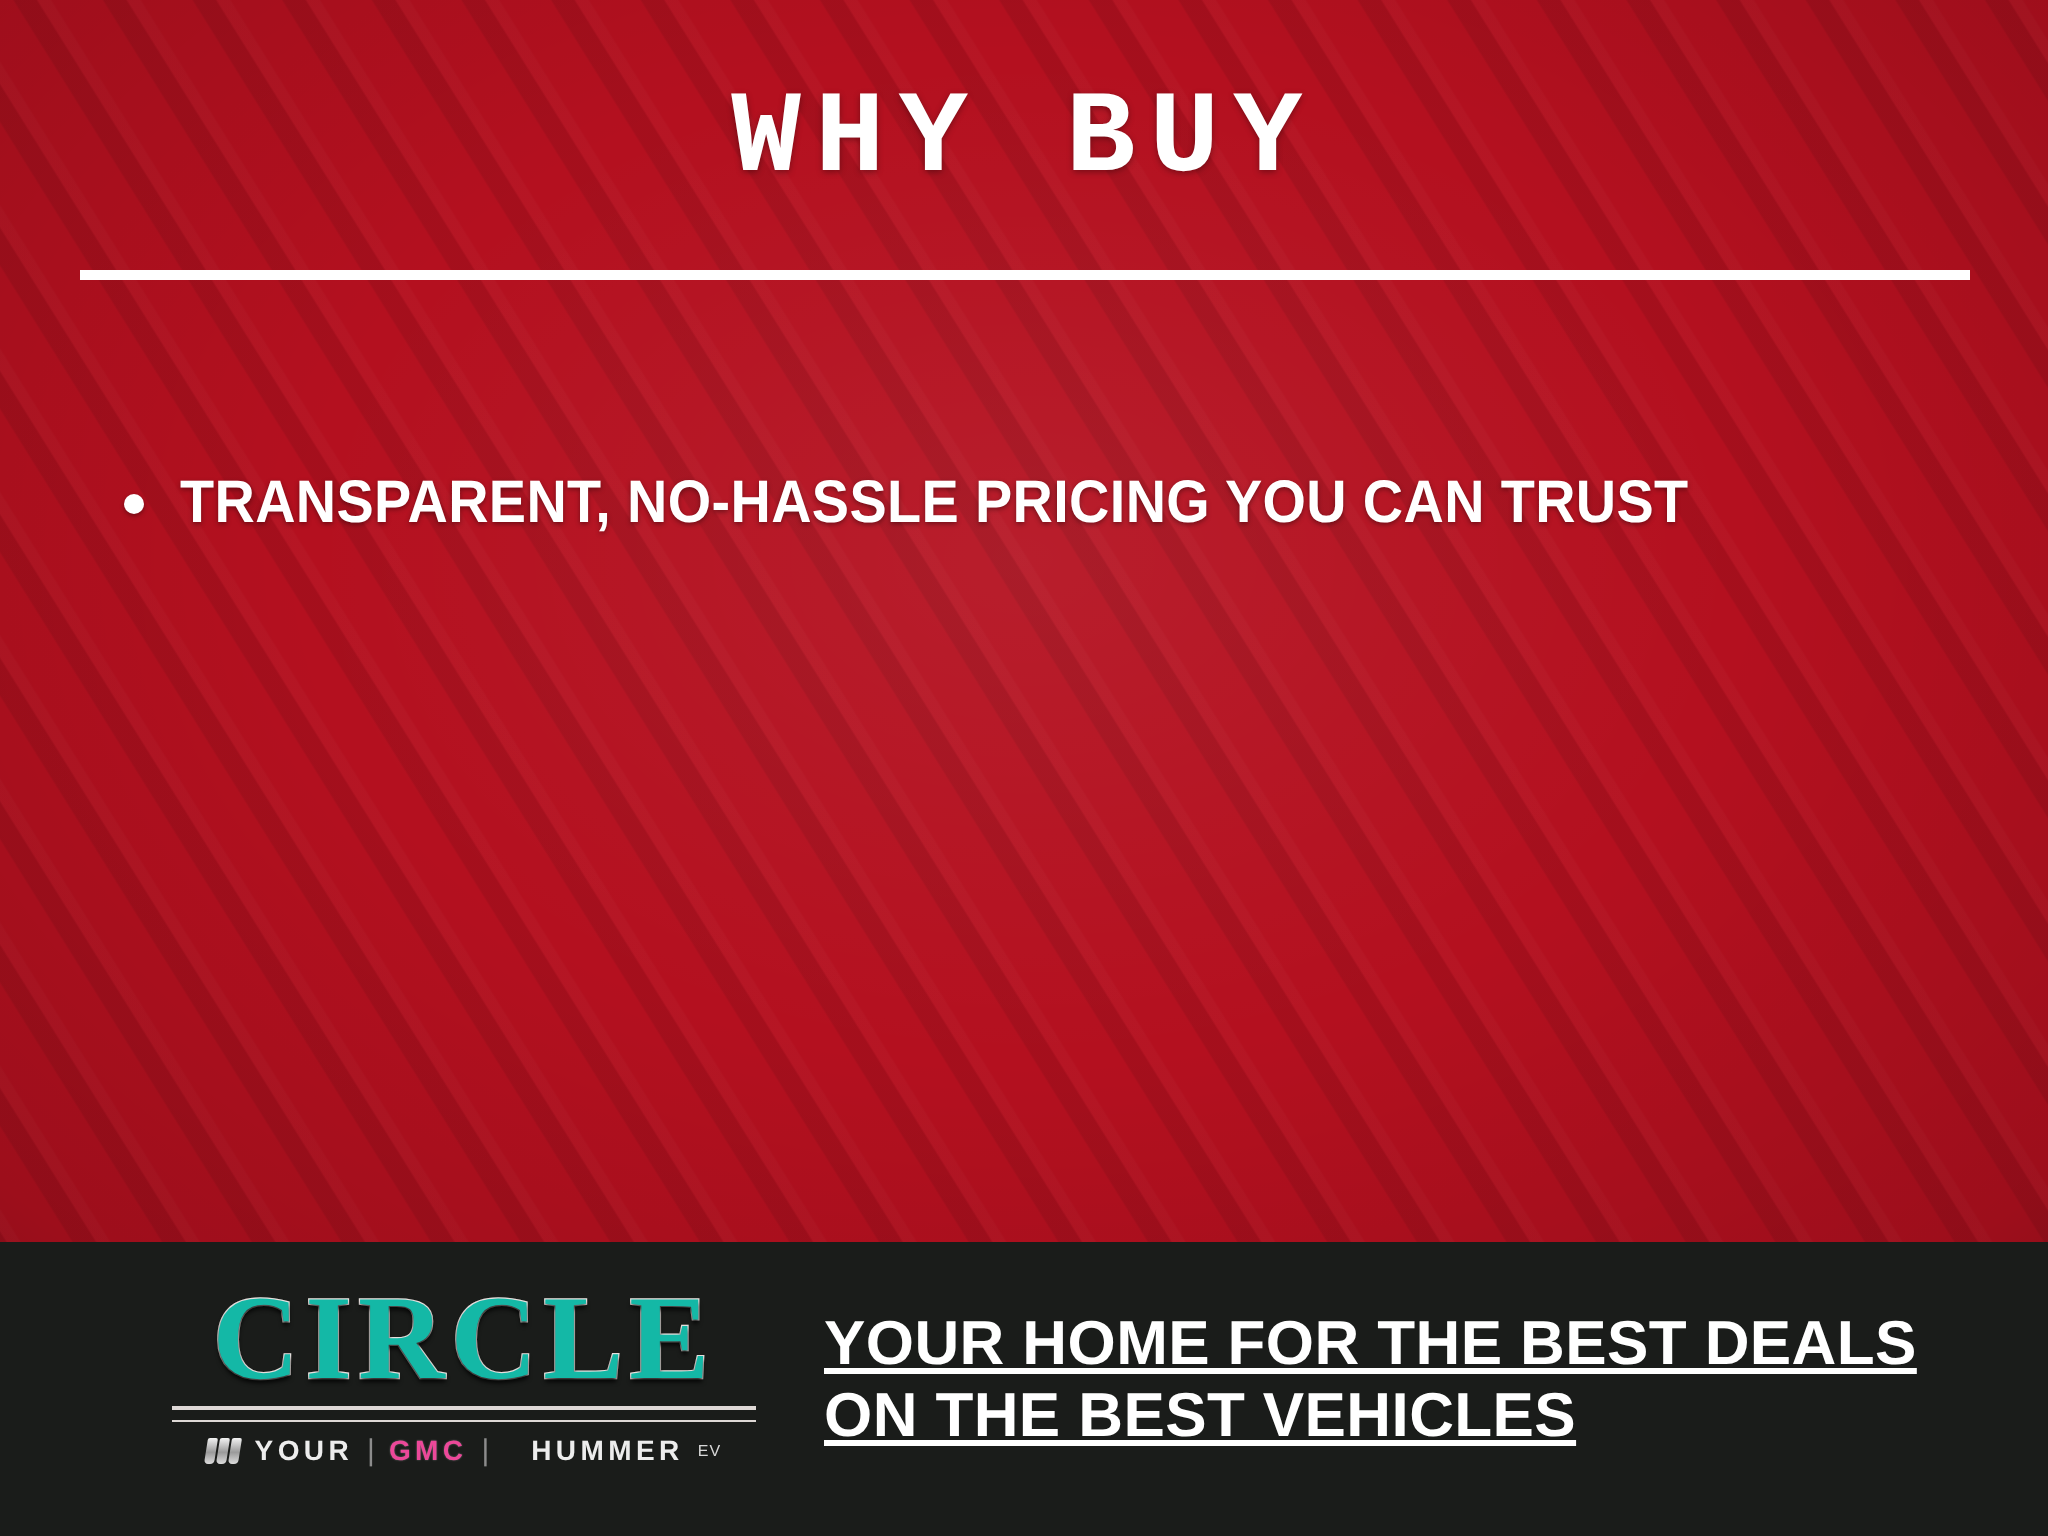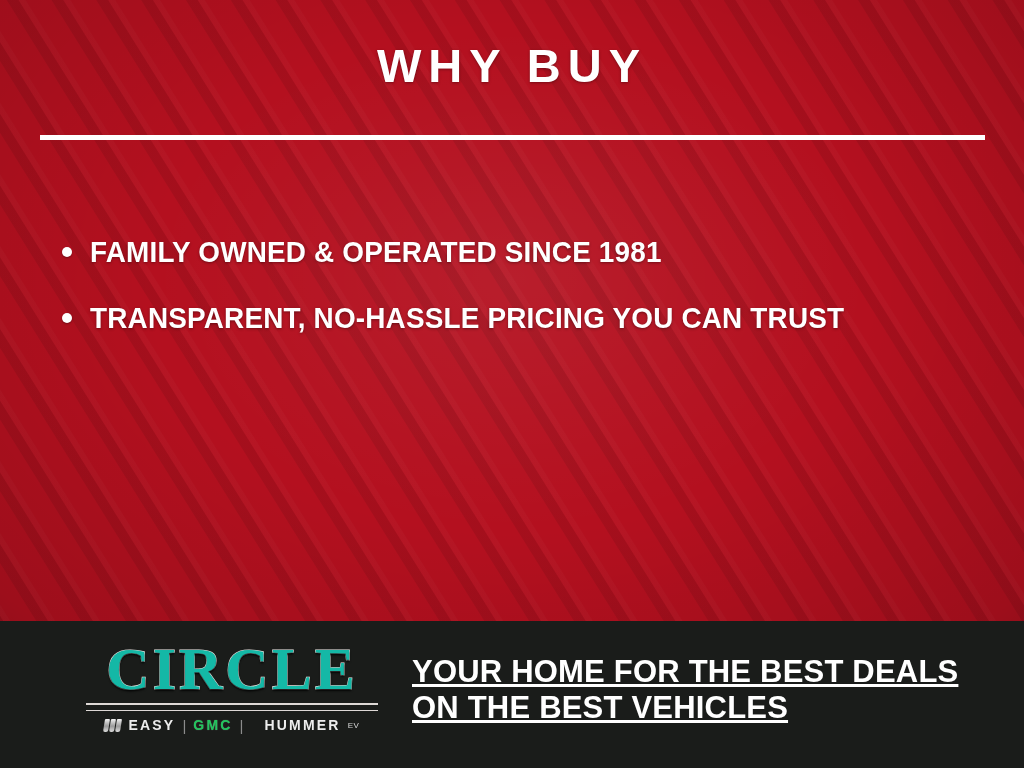--- a/index.html
+++ b/index.html
@@ -52,25 +52,26 @@
         rgba(0,0,0,0.26) 100%);
   }
 
   
   .title {
     position: absolute;
     left: 0; right: 0;
     top: 42px;
     text-align: center;
     color: #ffffff;
-    font-size: 47px;
+    font-size: 58px;
     font-weight: bold;
     letter-spacing: 7px;
     line-height: 1;
     text-shadow: 0 1px 3px rgba(0,0,0,0.35);
+    font-family: Liberation Mono, monospace;
   }
   .title-rule {
     position: absolute;
     left: 40px;
     top: 135px;
     width: 945px;
     height: 5px;
     background: #ffffff;
   }
 
@@ -159,21 +160,21 @@
     border-radius: 1px 1px 2px 2px;
   }
   .brand-name {
     font-size: 14px;
     font-weight: bold;
     letter-spacing: 2.2px;
     line-height: 1;
   }
   .brand-buick { color: #ededed; }
   .brand-gmc {
-    color: #22c55e;
+    color: #ec4899;
     text-shadow: 0 0 1px rgba(255,255,255,0.35);
   }
   .brand-hummer { color: #ededed; padding-left: 14px; }
   .brand-ev {
     color: #d8d8d8;
     font-size: 8px;
     letter-spacing: 0.6px;
     vertical-align: baseline;
   }
   .brand-sep {
@@ -203,42 +204,38 @@
 
   <div class="body-area">
     <div class="stripes"></div>
     <div class="vignette"></div>
   </div>
 
   <div class="title">WHY BUY</div>
   <div class="title-rule"></div>
 
   <div class="bullets">
-    <div class="bullet-row">
-      <span class="bullet-dot"></span>
-      <span class="bullet-text">FAMILY OWNED &amp; OPERATED SINCE 1981</span>
-    </div>
     <div class="bullet-row">
       <span class="bullet-dot"></span>
       <span class="bullet-text">TRANSPARENT, NO-HASSLE PRICING YOU CAN TRUST</span>
     </div>
   </div>
 
   <div class="footer">
 
     <div class="logo-block">
       <div class="logo-word">CIRCLE</div>
       <div class="logo-divider"></div>
       <div class="brand-row">
         <span class="tri-shield">
           <span></span>
             <span></span>
             <span></span>
         </span>
-        <span class="brand-name brand-buick">EASY</span>
+        <span class="brand-name brand-buick">YOUR</span>
         <span class="brand-sep">|</span>
         <span class="brand-name brand-gmc">GMC</span>
         <span class="brand-sep">|</span>
         <span class="brand-name brand-hummer">HUMMER</span>
           <span class="brand-ev">EV</span>
       </div>
     </div>
 
     <div class="tagline">
       <div>YOUR HOME FOR THE BEST DEALS</div>

